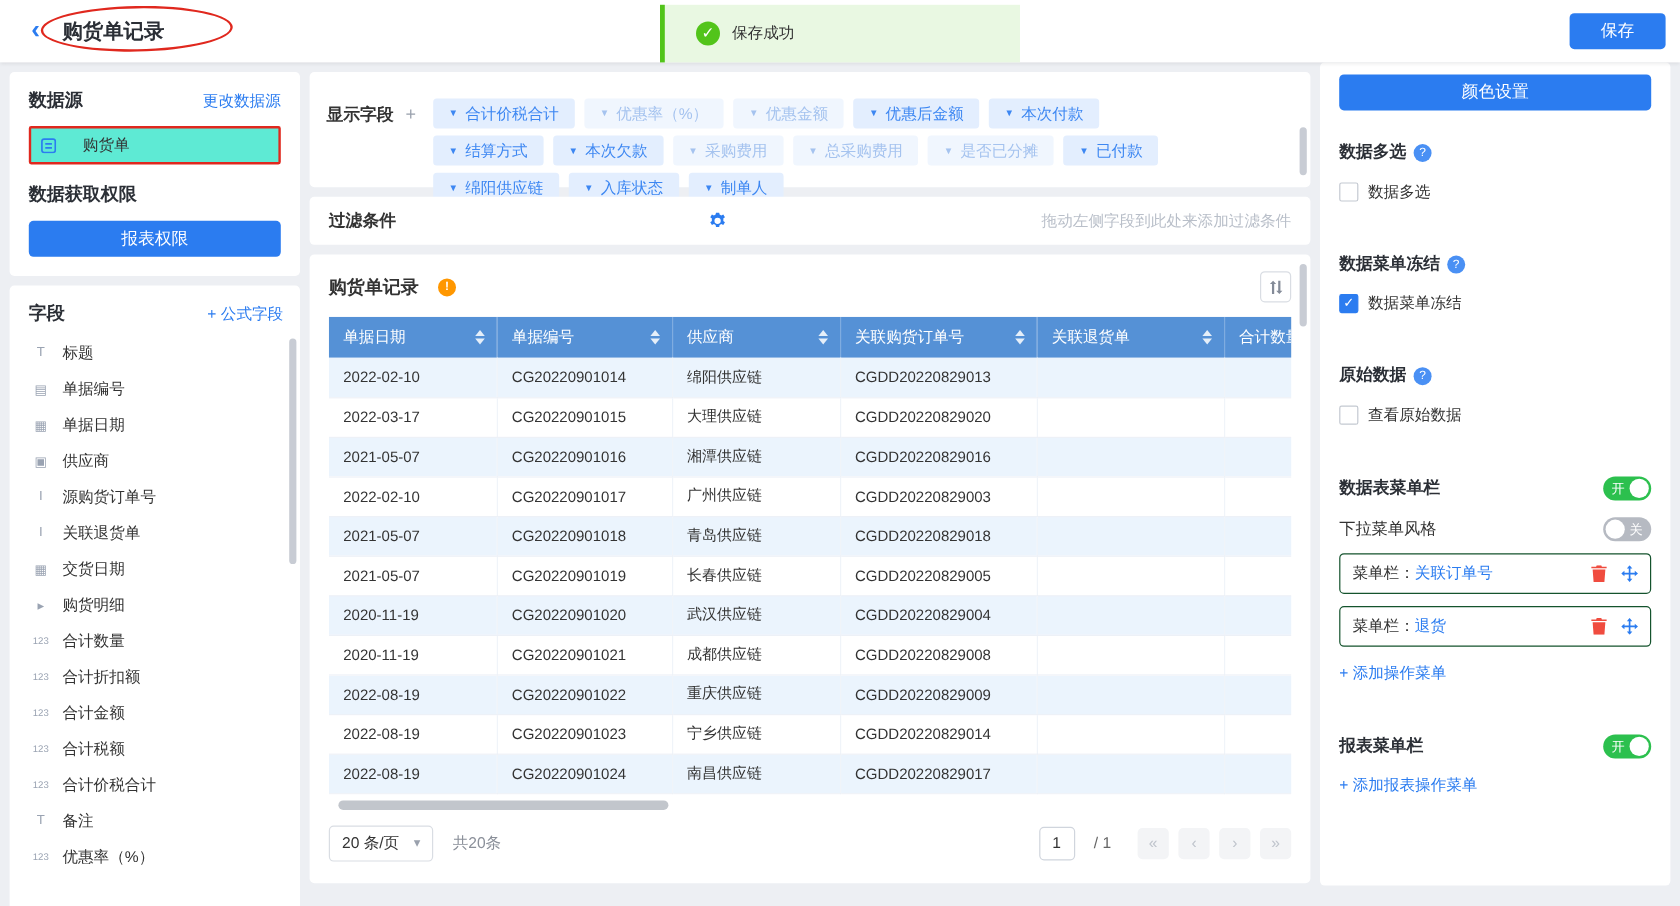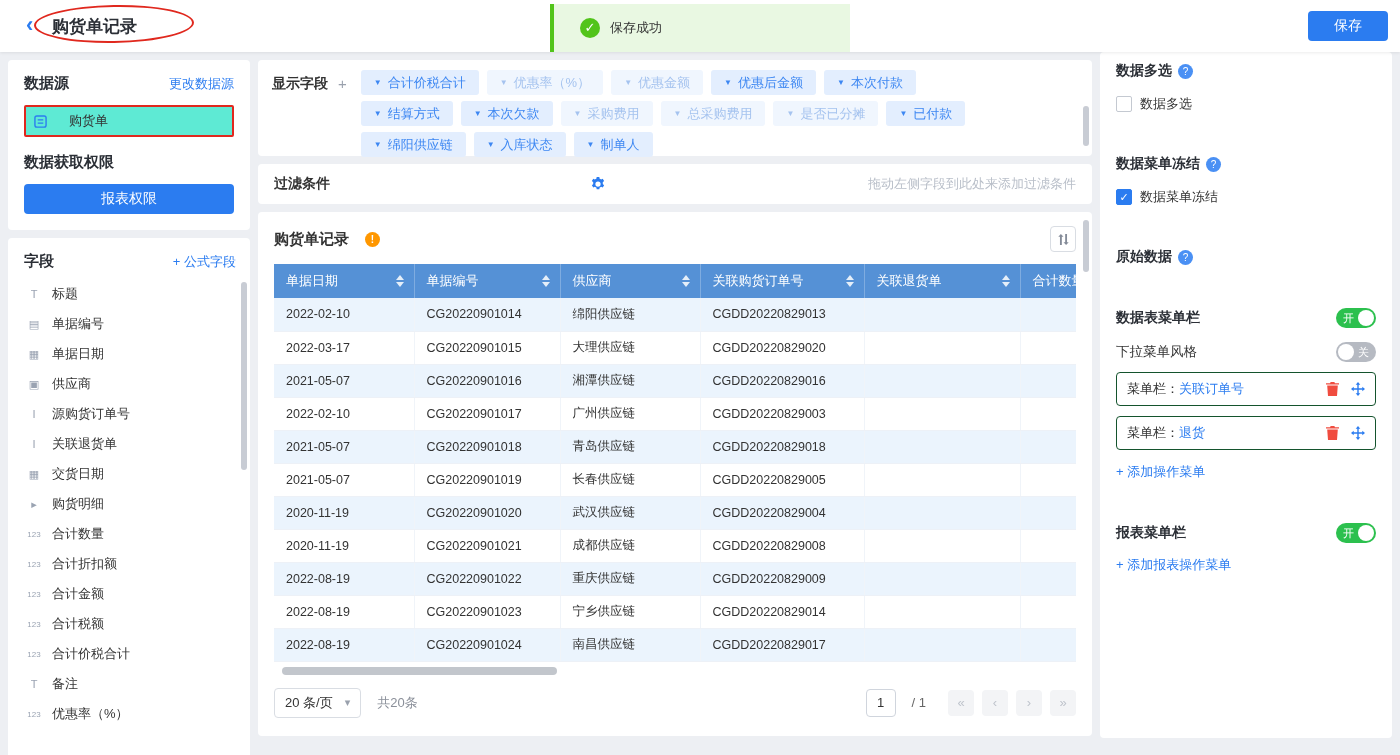--- a/index.html
+++ b/index.html
@@ -42,21 +42,21 @@
   .field-list { margin-top:8px; }
   .field-item { display:flex; align-items:center; gap:8px; height:30px; cursor:pointer; }
   .field-icon { flex:0 0 20px; width:20px; text-align:center; color:#9aa3b2; font-size:11px; }
   .field-icon.num { font-size:8px; letter-spacing:0; }
   .field-label { font-size:13px; color:#333; }
 
   .vscroll { position:absolute; right:3px; width:6px; background:#c8ccd4; border-radius:3px; }
 
   
   #card-display { left:258px; top:60px; width:834px; height:96px; }
-  .df-wrap { display:flex; gap:14px; padding:10px 14px; }
+  .df-wrap { display:flex; gap:14px; padding:10px 14px;margin-top:12px; }
   .df-head { display:flex; gap:10px; padding-top:5px; white-space:nowrap; }
   .df-title { font-size:14px; font-weight:bold; }
   .df-plus { color:#9aa1ad; font-size:15px; cursor:pointer; }
   .chips { width:640px; display:flex; flex-wrap:wrap; gap:6px 8px; align-content:flex-start; }
   .chip { height:25px; display:inline-flex; align-items:center; gap:6px; padding:0 13px;
           background:#e3eefe; color:#3d87f2; border-radius:3px; font-size:13px; cursor:pointer; }
   .chip .chip-caret { font-size:8px; }
   .chip.muted { background:#f0f6fe; color:#a5c3ef; }
 
   #card-filter { left:258px; top:164px; width:834px; height:40px; display:flex; align-items:center; gap:8px; padding:0 16px;justify-content:space-between; }
@@ -491,20 +491,21 @@
         <button class="pager-btn">«</button>
         <button class="pager-btn">‹</button>
         <button class="pager-btn">›</button>
         <button class="pager-btn">»</button>
       </div>
   </div>
   <div class="vscroll" style="top:8px;height:52px;"></div>
 </section>
 
 <aside class="card" id="right-panel">
+  <button class="color-btn">颜色设置</button>
 
   <div class="sec">
     <div class="sec-title-row">
       <span class="sec-title">数据多选</span>
       <span class="help">?</span>
     </div>
     <label class="cb-row">
       <span class="cb"></span>
       <span>数据多选</span>
     </label>
@@ -519,20 +520,24 @@
       <span class="cb checked">✓</span>
       <span>数据菜单冻结</span>
     </label>
   </div>
 
   <div class="sec">
     <div class="sec-title-row">
       <span class="sec-title">原始数据</span>
       <span class="help">?</span>
     </div>
+    <label class="cb-row">
+      <span class="cb"></span>
+      <span>查看原始数据</span>
+    </label>
   </div>
 
   <div class="sec">
     <div class="row-between">
       <span class="sec-title">数据表菜单栏</span>
       <span class="toggle on">
         <i class="t-label">开</i>
           <i class="knob"></i>
       </span>
     </div>

